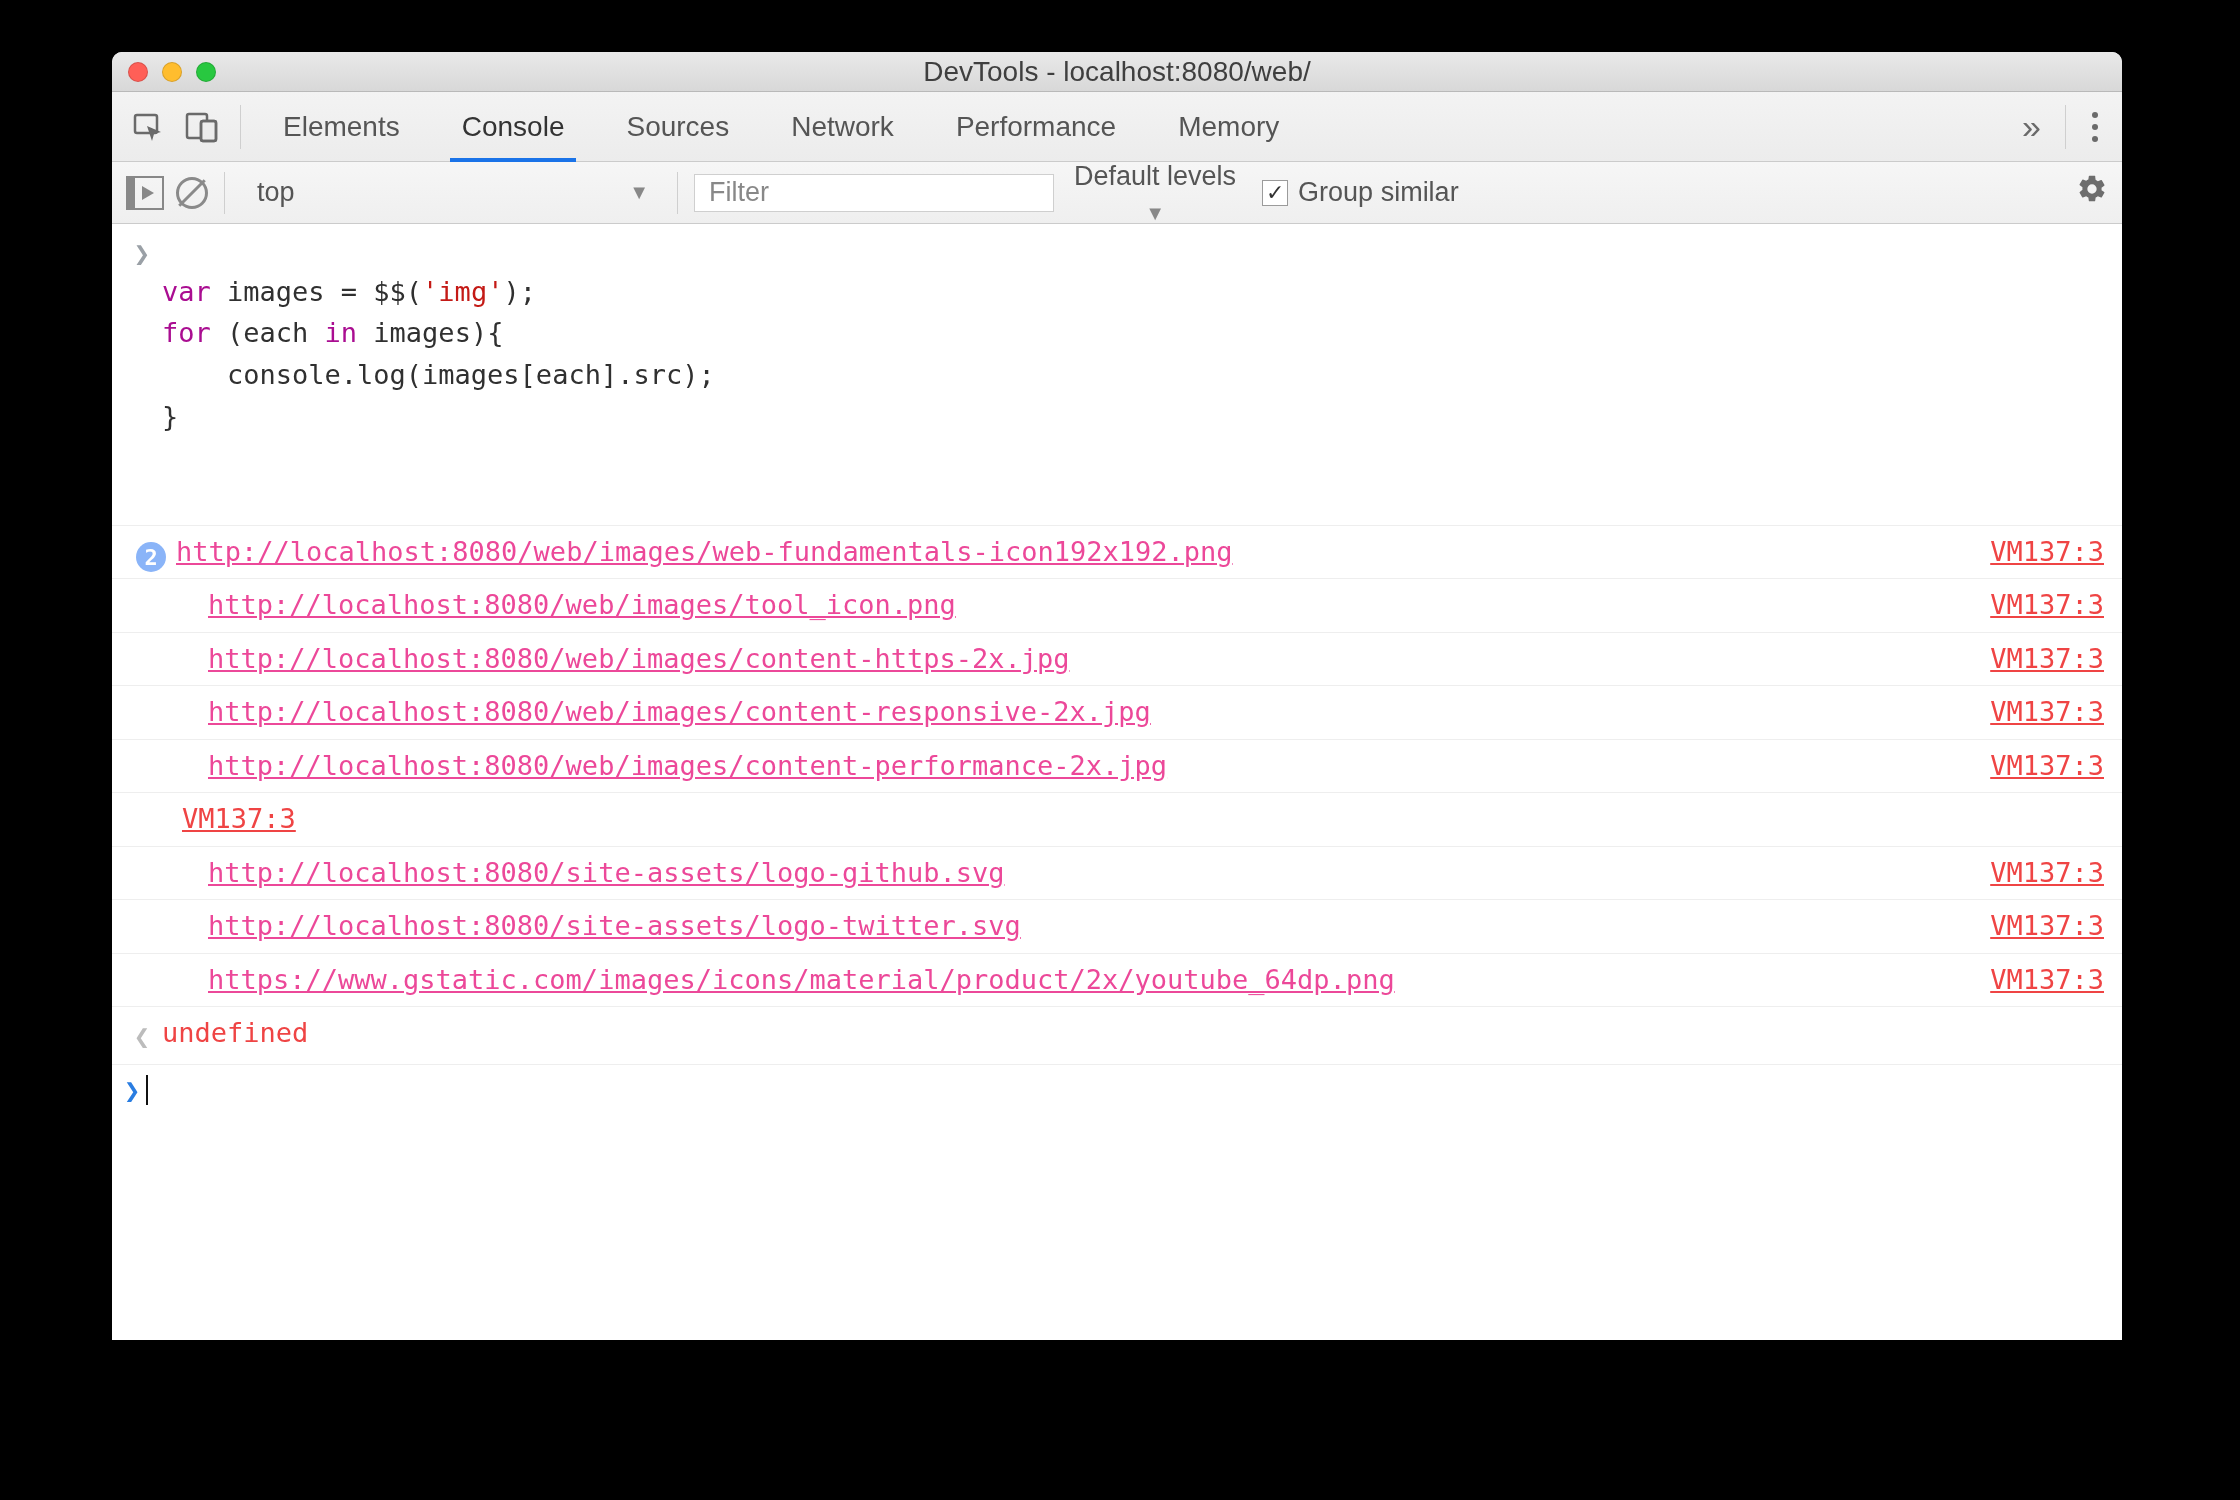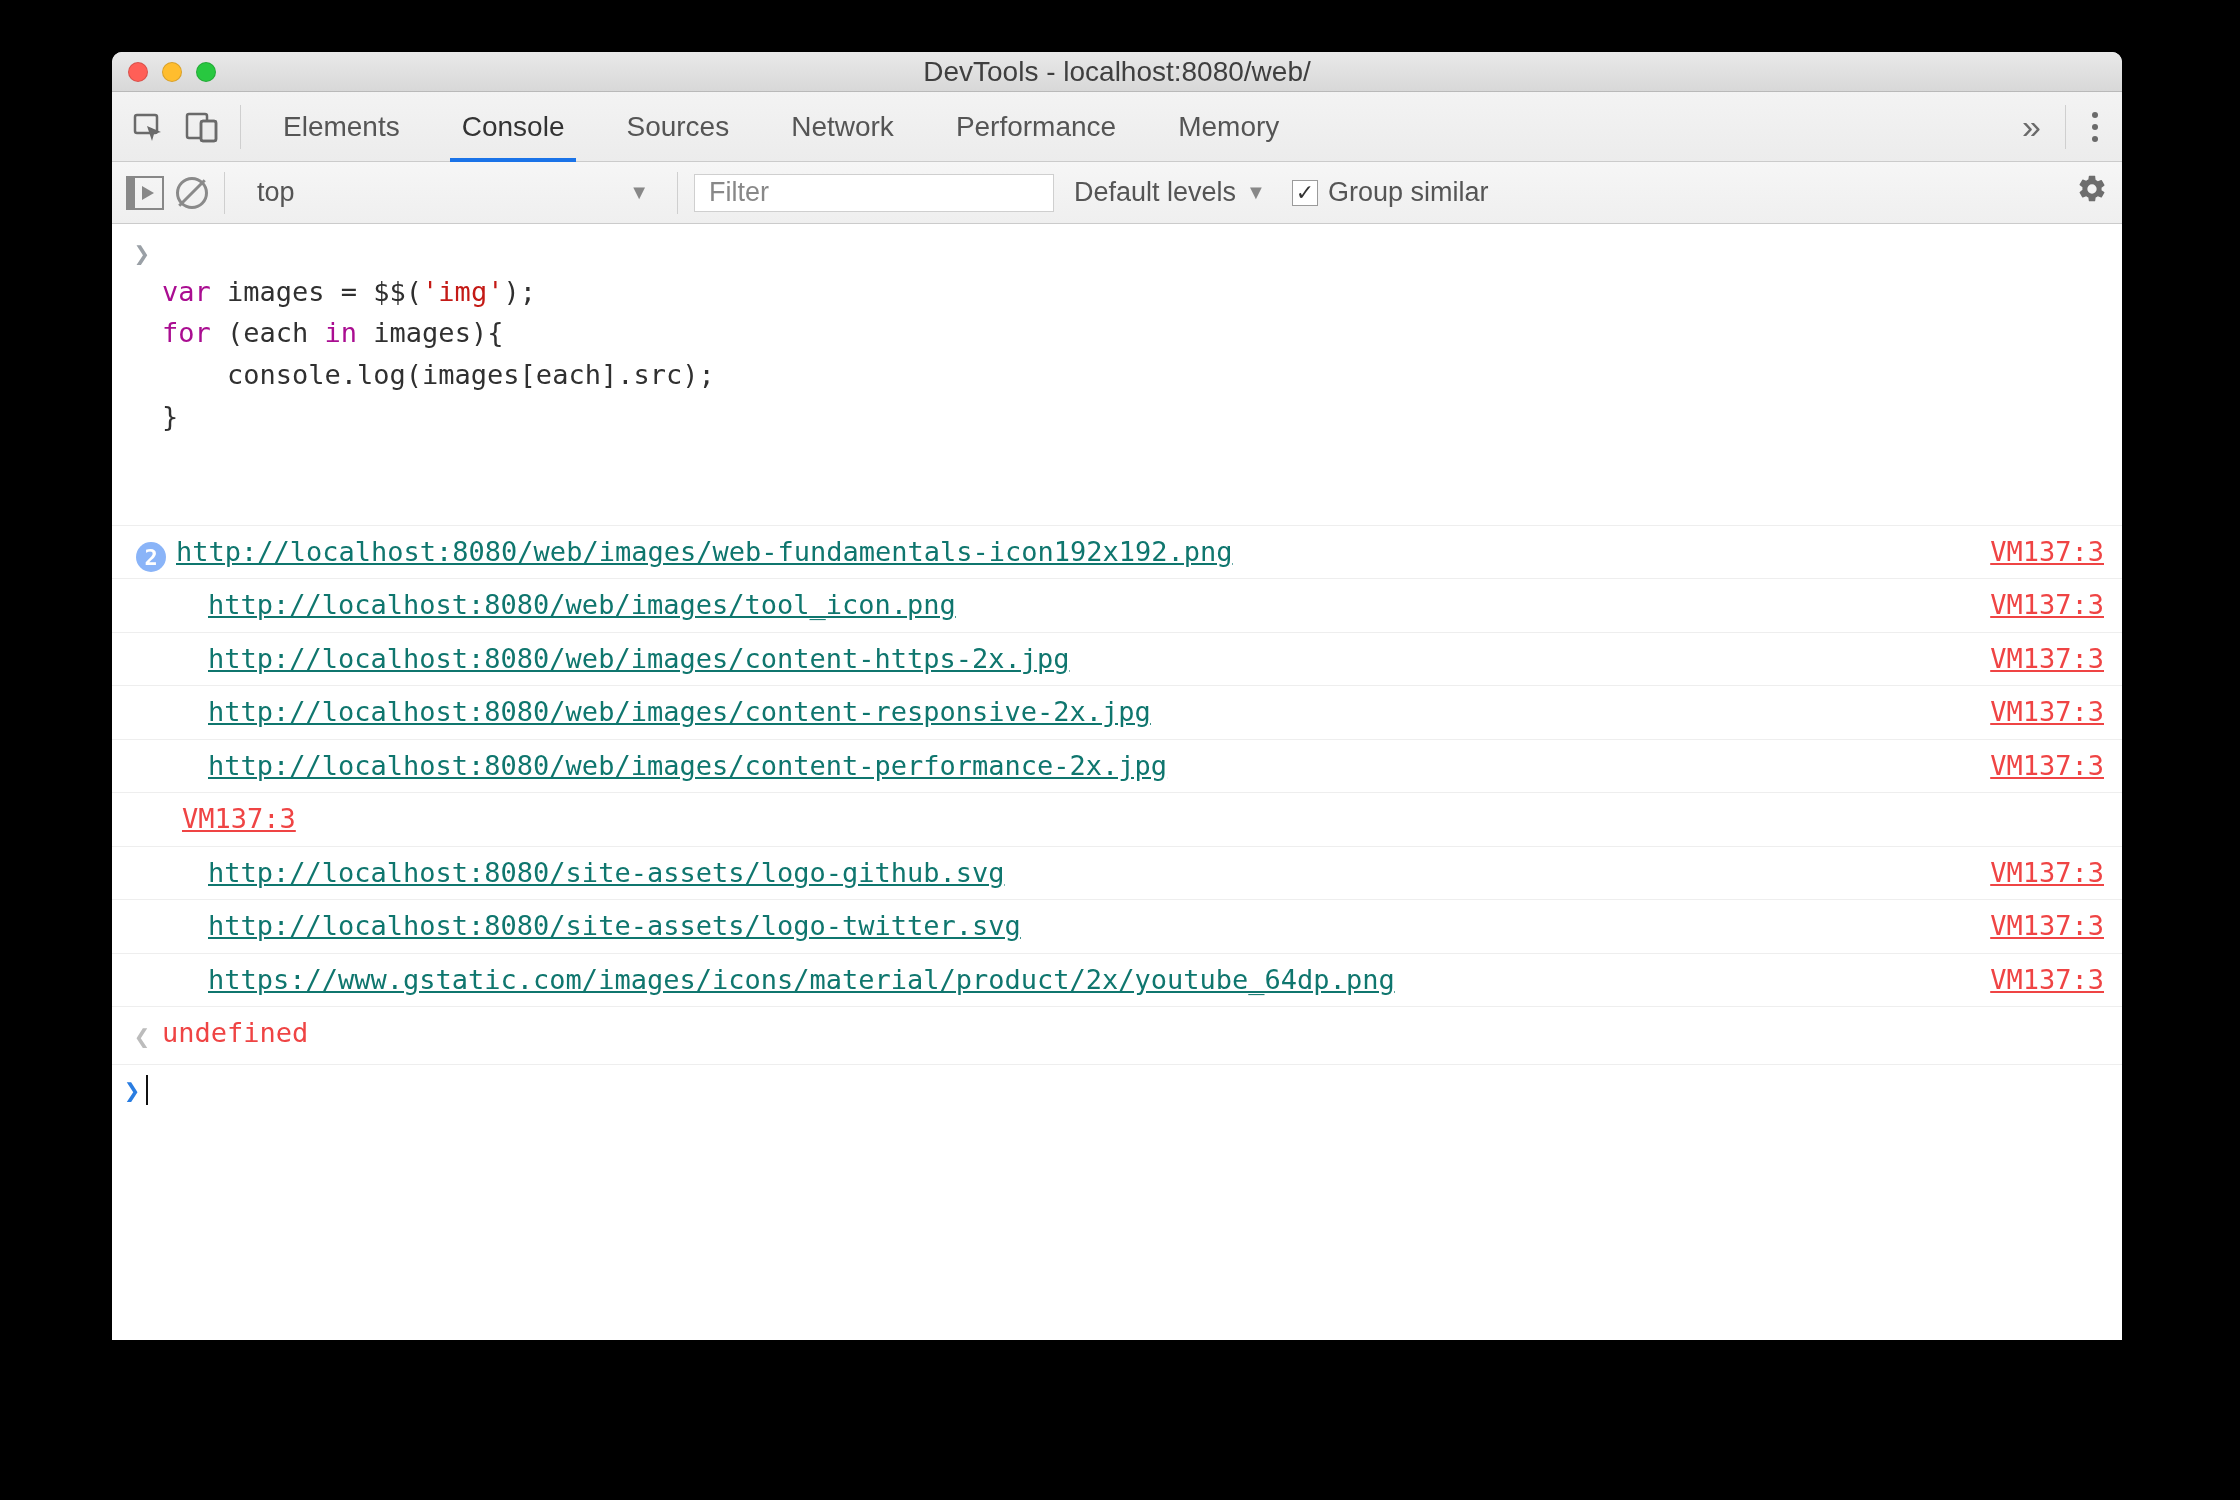--- a/index.html
+++ b/index.html
@@ -103,21 +103,21 @@
     height: 40px;
   }
   .context-select .tri { color:#888; font-size: 20px; margin-left: auto; }
   .tool-v-sep { width: 1px; height: 42px; background:#cfcfcf; margin: 0 4px; }
   .filter {
     height: 38px; min-width: 360px;
     background:#fff; border:1px solid #cfcfcf;
     display:flex; align-items:center; padding:0 14px;
     color:#888;
   }
-  .levels { display:flex; align-items:center; gap:10px; padding:0 8px; }
+  .levels { display:flex; align-items:center; gap:10px; padding:0 8px;flex-direction:column; }
   .levels .tri { color:#888; font-size:20px; }
   .chk-wrap { display:flex; align-items:center; gap:10px; padding:0 6px; }
   .chk { width:26px; height:26px; border:1px solid #9b9b9b; background:#fff; display:flex; align-items:center; justify-content:center; color:#333; font-size:22px; }
   .toolbar-spacer { flex:1; }
   .gear { color:#6d6d6d; }
   
   .console {
     flex: 1 1 auto;
     overflow: auto;
     font-family: Menlo, Consolas, "DejaVu Sans Mono", monospace;
@@ -134,21 +134,21 @@
   .gutter {
     width: 40px; flex: 0 0 40px;
     display:flex; align-items:flex-start; justify-content:center;
     color:#9aa0a6; padding-top: 4px;
   }
   .chev { color:#9aa0a6; }
   .chev-blue { color:#2a7de1; }
   .chev-left { color:#bcbcbc; }
   .msg { flex:1 1 auto; white-space: pre-wrap; word-break: break-all; }
   .src { flex: 0 0 auto; color:#ef4444; text-decoration: underline; margin-left: 20px; }
-  .link { color:#0f766e; text-decoration: underline; }
+  .link { color:#ec4899; text-decoration: underline; }
   .badge {
     display:inline-flex; align-items:center; justify-content:center;
     width:30px; height:30px; border-radius:50%;
     background:#8ab4f8; color:#fff; font-size:22px; font-weight:600;
     margin-right: 10px; transform: translateY(4px);
     flex: 0 0 auto;
   }
   .row.first .gutter { width: 10px; flex:0 0 10px; }
   .row.first { padding-left: 14px; }
   pre.code {

